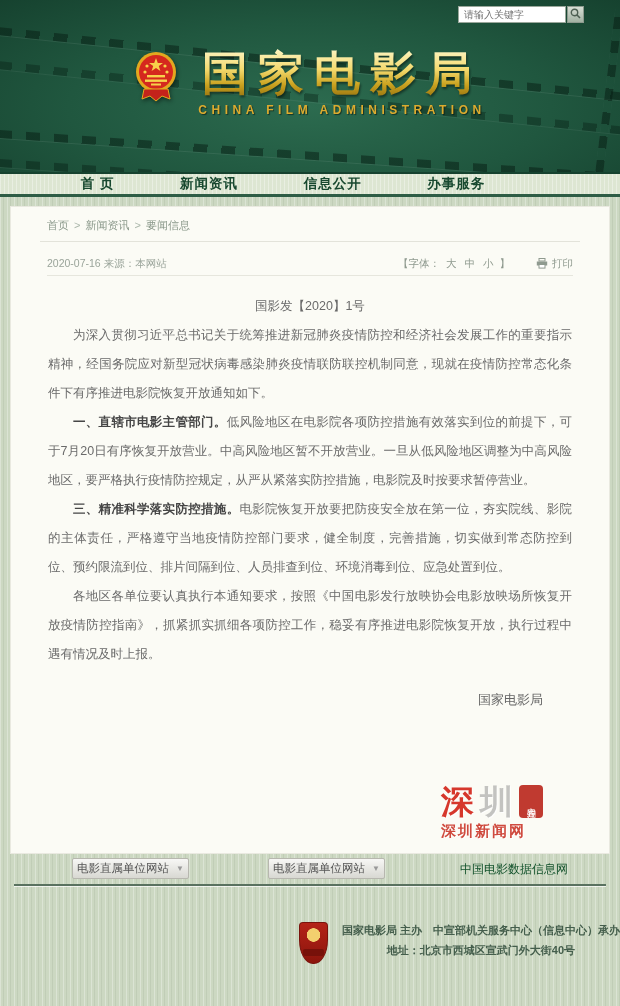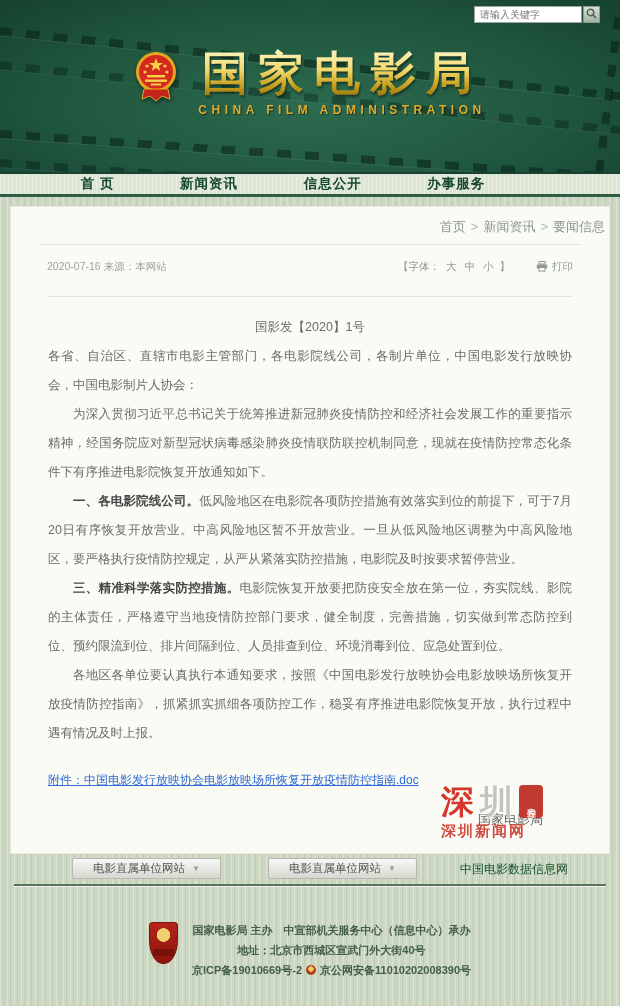--- a/index.html
+++ b/index.html
@@ -17,21 +17,21 @@
   .perf{position:absolute;height:8px;width:940px;transform-origin:left center;
     background:repeating-linear-gradient(90deg, rgba(6,28,18,.5) 0 14px, transparent 14px 28px);
     box-shadow:0 1px 0 rgba(255,255,255,.08);border-radius:2px;}
   .p1{top:24px;left:-30px;transform:rotate(6deg);}
   .p2{top:58px;left:-30px;transform:rotate(6deg);opacity:.75;}
   .p3{top:128px;left:-30px;transform:rotate(4deg);}
   .p4{top:157px;left:-30px;transform:rotate(4deg);opacity:.8;}
   .p5{width:8px;height:190px;right:8px;top:6px;left:auto;
     background:repeating-linear-gradient(0deg, rgba(6,28,18,.5) 0 12px, transparent 12px 24px);
     transform:rotate(7deg);}
-  .search-box{position:absolute;top:6px;right:20px;display:flex;align-items:center;z-index:5;}
+  .search-box{position:absolute;top:6px;right:36px;display:flex;align-items:center;z-index:5;}
   .search-box input{width:96px;height:15px;border:1px solid #9aa79b;font-size:10px;
     padding:0 5px;background:#fff;color:#444;outline:none;}
   .search-btn{width:17px;height:17px;margin-left:1px;border:1px solid #8d9a8e;cursor:pointer;
     background:linear-gradient(#d8dfd5,#a2b2a3);display:flex;align-items:center;justify-content:center;padding:0;}
   .logo-row{position:absolute;top:48px;left:0;width:620px;display:flex;
     justify-content:center;align-items:center;gap:20px;z-index:4;}
   .emblem{filter:drop-shadow(1px 2px 2px rgba(0,0,0,.45));}
   .logo-center{display:flex;flex-direction:column;align-items:center;}
   .cn-title{font-size:46px;font-weight:bold;letter-spacing:10px;line-height:1.1;
     background:linear-gradient(#fdf6c8 0%, #f4da6e 42%, #caa21f 72%, #93700f 100%);
@@ -42,27 +42,27 @@
   
   .navbar{position:absolute;top:172px;left:0;width:620px;height:25px;box-sizing:border-box;
     background:#dde6d2;border-top:2px solid #16422f;border-bottom:3px solid #2e5d45;
     background-image:repeating-linear-gradient(90deg, rgba(255,255,255,.35) 0 1px, transparent 1px 4px);text-align:center;}
   .nav-items{width:470px;margin-left:48px;height:100%;display:flex;
     justify-content:space-around;align-items:center;}
   .nav-item{font-size:13.5px;font-weight:bold;color:#17482f;letter-spacing:1px;cursor:pointer;}
   
   .panel{position:absolute;top:206px;left:10px;width:600px;height:648px;
     background:#fbfbf5;border:1px solid #e9e9e0;box-sizing:border-box;}
-  .breadcrumb{margin:11px 4px 0 36px;font-size:13px;color:#8a988a;text-align:right;}
+  .breadcrumb{margin:11px 4px 0 36px;font-size:11px;color:#8a988a;}
   .breadcrumb .sep{margin:0 5px;color:#aab6aa;}
   .bc-divider{margin:8px auto 0;width:540px;border-bottom:1px solid #e3e3da;}
   .art-title{margin-top:18px;text-align:center;font-size:21px;font-weight:bold;
     color:#4f6a59;line-height:34px;}
   .meta-row{margin:15px 36px 0;display:flex;justify-content:space-between;align-items:center;
-    font-size:10.5px;color:#9aa49a;border-bottom:1px solid #e6e6dd;padding-bottom:22px;}
+    font-size:10.5px;color:#9aa49a;border-bottom:1px solid #e6e6dd;padding-bottom:4px;}
   .meta-right{display:flex;align-items:center;gap:4px;color:#8f9a8f;}
   .meta-right .fs{cursor:pointer;margin:0 2px;}
   .print-wrap{display:flex;align-items:center;gap:4px;margin-left:22px;cursor:pointer;}
   .article-body{margin:16px 37px 0;font-size:12.5px;color:#6a6a6a;line-height:29px;text-align:justify;}
   .article-body p{margin:0;}
   .doc-no{text-align:center;}
   .ind{text-indent:2em;}
   .article-body b{color:#464646;}
   .attach{margin:24px 37px 0;font-size:12px;}
   .attach a{color:#2f6bd6;text-decoration:underline;cursor:pointer;}
@@ -76,31 +76,31 @@
   .wm-c2{color:#c3c3c0;}
   .wm-badge{width:24px;height:33px;background:#c03a30;border-radius:4px;color:#fff;
     writing-mode:vertical-rl;font-size:9px;display:flex;align-items:center;justify-content:center;
     letter-spacing:1px;}
   .wm-sub{margin-top:4px;font-size:15px;font-weight:bold;letter-spacing:2px;color:#cf4a3e;
     text-shadow:1px 1px 0 rgba(255,255,255,.9);}
   
   .quicklinks{position:absolute;top:856px;left:0;width:620px;height:26px;}
   .qbtn{position:absolute;top:2px;height:21px;box-sizing:border-box;cursor:pointer;
     background:linear-gradient(#f7f7f5,#d8d8d2);border:1px solid #b7b7af;border-radius:2px;
-    font-size:11.5px;color:#555;display:flex;align-items:center;gap:7px;padding:0 20px;
+    font-size:11.5px;color:#555;display:flex;align-items:center;gap:7px;padding:0 4px;
     font-family:inherit;}
   .qbtn .caret{font-size:8px;color:#999;}
   .qb1{left:72px;}
   .qb2{left:268px;}
   .qlink{position:absolute;left:460px;top:5px;font-size:12px;color:#14532d;cursor:pointer;}
   .bottom-divider{position:absolute;top:884px;left:14px;width:592px;height:0;
     border-top:2px solid #5a7260;border-bottom:1px solid rgba(255,255,255,.7);}
   
   .footer{position:absolute;top:920px;left:0;width:620px;display:flex;
-    justify-content:center;align-items:flex-start;gap:14px;}
+    justify-content:flex-end;align-items:flex-start;gap:14px;}
   .gov-badge{width:29px;height:42px;margin-top:2px;position:relative;flex:0 0 auto;
     background:
       radial-gradient(circle at 50% 30%, #f3cf6e 0 6.5px, rgba(0,0,0,0) 7px),
       linear-gradient(#b42318,#8c150c);
     border:1px solid #7a130d;box-sizing:border-box;
     border-radius:4px 4px 14px 14px / 4px 4px 24px 24px;}
   .gov-badge::after{content:"";position:absolute;left:3px;right:3px;bottom:7px;height:7px;
     background:#77110a;border-radius:2px;}
   .footer-text{text-align:center;font-size:11px;color:#445e4c;line-height:20px;font-weight:bold;}
   .beian-row{display:flex;justify-content:center;align-items:center;gap:4px;}
@@ -188,30 +188,26 @@
             <rect x="3" y="6.5" width="6" height="3.6" fill="#fff" stroke="#8f9a8f" stroke-width="1"></rect>
           </svg>
         </span>
         <span>打印</span>
       </span>
     </span>
   </div>
 
   <div class="article-body">
     <p class="doc-no">国影发【2020】1号</p>
-    <p>各省、自治区、直辖市电影主管部门，各电影院线公司，各制片单位，中国电影发行放映协会，中国电影制片人协会：</p>
     <p class="ind">为深入贯彻习近平总书记关于统筹推进新冠肺炎疫情防控和经济社会发展工作的重要指示精神，经国务院应对新型冠状病毒感染肺炎疫情联防联控机制同意，现就在疫情防控常态化条件下有序推进电影院恢复开放通知如下。</p>
-    <p class="ind"><b>一、各电影院线公司。</b><span>低风险地区在电影院各项防控措施有效落实到位的前提下，可于7月20日有序恢复开放营业。中高风险地区暂不开放营业。一旦从低风险地区调整为中高风险地区，要严格执行疫情防控规定，从严从紧落实防控措施，电影院及时按要求暂停营业。</span></p>
+    <p class="ind"><b>一、直辖市电影主管部门。</b><span>低风险地区在电影院各项防控措施有效落实到位的前提下，可于7月20日有序恢复开放营业。中高风险地区暂不开放营业。一旦从低风险地区调整为中高风险地区，要严格执行疫情防控规定，从严从紧落实防控措施，电影院及时按要求暂停营业。</span></p>
     <p class="ind"><b>三、精准科学落实防控措施。</b><span>电影院恢复开放要把防疫安全放在第一位，夯实院线、影院的主体责任，严格遵守当地疫情防控部门要求，健全制度，完善措施，切实做到常态防控到位、预约限流到位、排片间隔到位、人员排查到位、环境消毒到位、应急处置到位。</span></p>
     <p class="ind">各地区各单位要认真执行本通知要求，按照《中国电影发行放映协会电影放映场所恢复开放疫情防控指南》，抓紧抓实抓细各项防控工作，稳妥有序推进电影院恢复开放，执行过程中遇有情况及时上报。</p>
   </div>
 
-  <div class="attach">
-    <a>附件：中国电影发行放映协会电影放映场所恢复开放疫情防控指南.doc</a>
-  </div>
 
   <div class="signature">
     <div>国家电影局</div>
 
   </div>
 
   <div class="wm">
     <div class="wm-row">
       <span class="wm-big wm-c1">深</span>
       <span class="wm-big wm-c2">圳</span>
@@ -233,19 +229,14 @@
   <span class="qlink">中国电影数据信息网</span>
 </div>
 
 <div class="bottom-divider"></div>
 
 <div class="footer">
   <div class="gov-badge"></div>
   <div class="footer-text">
     <div>国家电影局 主办　中宣部机关服务中心（信息中心）承办</div>
     <div>地址：北京市西城区宣武门外大街40号</div>
-    <div class="beian-row">
-      <span>京ICP备19010669号-2</span>
-      <span class="beian-icon"></span>
-      <span>京公网安备11010202008390号</span>
-    </div>
   </div>
 </div>
 
 </body></html>

